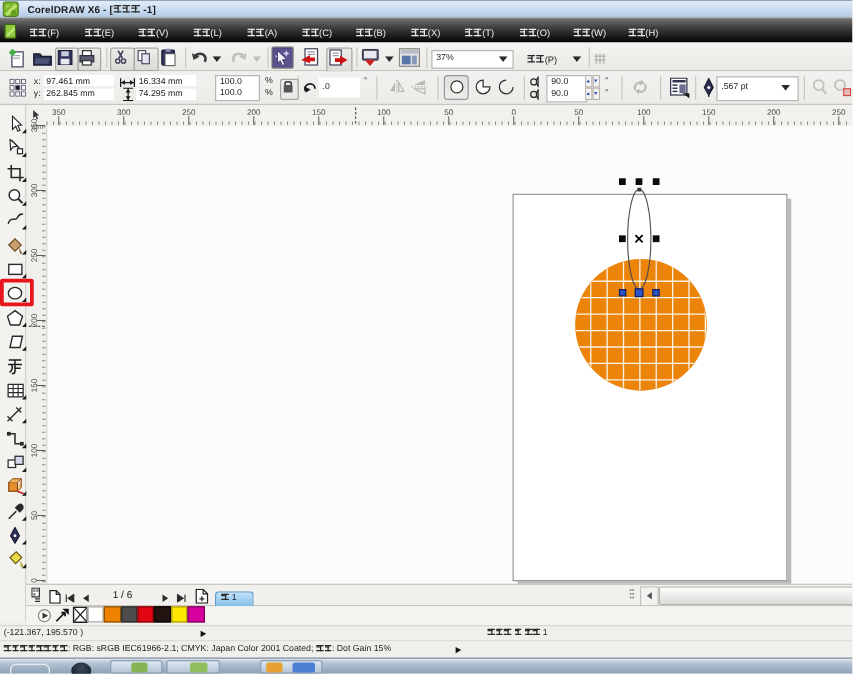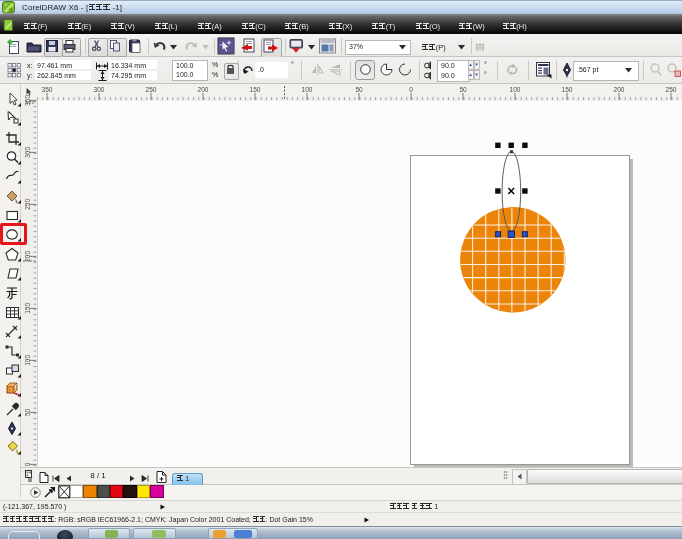--- a/index.html
+++ b/index.html
@@ -19,21 +19,21 @@
 .tx{position:absolute;font-size:7px;color:#1a1a1a;white-space:nowrap;}
 </style></head><body>
 <div class="abs" style="left:0;top:0;width:682px;height:14px;
 background:linear-gradient(#6a84a0 0%,#e2ecf8 9%,#cfe0f2 45%,#b9cfe7 88%,#a9c1db 100%);"></div>
 <svg class="abs" style="left:2px;top:1px" width="14" height="13">
 <rect x="0.5" y="0.5" width="12" height="11.5" rx="2.5" fill="#7cb92e" stroke="#4e7d18"></rect>
 <path d="M2,10 L10,2 L12,4 L4,12 Z" fill="#b9e06a"></path>
 <path d="M3,3 L6,3 L3,6 Z" fill="#a5d455"></path>
 <circle cx="9" cy="9" r="2" fill="#5f9a1e"></circle>
 </svg>
-<div class="abs" style="left:22px;top:2.5px;font-size:8px;font-weight:normal;color:#1b1b1b;letter-spacing:.1px">CorelDRAW X6 - [<i class="cd"></i><i class="cd"></i><i class="cd"></i> -1]</div>
+<div class="abs" style="left:22px;top:2.5px;font-size:8px;font-weight:bold;color:#1b1b1b;letter-spacing:.1px">CorelDRAW X6 - [<i class="cd"></i><i class="cd"></i><i class="cd"></i> -1]</div>
 <div class="abs" style="left:0;top:14px;width:682px;height:20px;
 background:linear-gradient(#8e8e8e 0%,#6a6a6a 10%,#3f3f3f 40%,#1b1b1b 75%,#050505 100%);"></div>
 <svg class="abs" style="left:3px;top:19px" width="11" height="12">
 <rect x="1" y="0.5" width="8.5" height="11" rx="1" fill="#8fca3d" stroke="#3f6a12"></rect>
 <path d="M2,9 L8,3 L9,4.5 L3.5,10 Z" fill="#c4e87e"></path>
 </svg>
 <div class="abs" style="left:24px;top:21.5px;font-size:7.5px;color:#ececec;white-space:nowrap"><i class="cc"></i><i class="cc"></i>(F)</div>
 <div class="abs" style="left:67.5px;top:21.5px;font-size:7.5px;color:#ececec;white-space:nowrap"><i class="cc"></i><i class="cc"></i>(E)</div>
 <div class="abs" style="left:111px;top:21.5px;font-size:7.5px;color:#ececec;white-space:nowrap"><i class="cc"></i><i class="cc"></i>(V)</div>
 <div class="abs" style="left:154.5px;top:21.5px;font-size:7.5px;color:#ececec;white-space:nowrap"><i class="cc"></i><i class="cc"></i>(L)</div>
@@ -675,21 +675,21 @@
 <svg class="abs" style="left:39px;top:472px" width="10" height="11">
 <path d="M1,0.5 L6,0.5 L9,3.5 L9,10.5 L1,10.5 Z" fill="#fff" stroke="#222"></path>
 <path d="M6,0.5 L6,3.5 L9,3.5" fill="none" stroke="#222"></path>
 </svg>
 <svg class="abs" style="left:51.5px;top:474.5px" width="8" height="7">
     <path d="M1,0.5 L1,6.5 M7,0.5 L2.5,3.5 L7,6.5 Z" stroke="#2a2a2a" stroke-width="0.9" fill="#2a2a2a"></path>
   </svg>
 <svg class="abs" style="left:64.5px;top:474.5px" width="7" height="7">
     <path d="M6,0.5 L1.5,3.5 L6,6.5 Z" fill="#2a2a2a"></path>
   </svg>
-<div class="abs" style="left:87px;top:471px;width:22px;text-align:center;font-size:8px;color:#111;">8 / 1</div>
+<div class="abs" style="left:87px;top:471px;width:22px;text-align:center;font-size:8px;color:#111;">1 / 6</div>
 <svg class="abs" style="left:128.5px;top:474.5px" width="7" height="7">
     <path d="M1,0.5 L5.5,3.5 L1,6.5 Z" fill="#2a2a2a"></path>
   </svg>
 <svg class="abs" style="left:140.5px;top:474.5px" width="8" height="7">
     <path d="M1,0.5 L5.5,3.5 L1,6.5 Z M7,0.5 L7,6.5" stroke="#2a2a2a" stroke-width="0.9" fill="#2a2a2a"></path>
   </svg>
 <svg class="abs" style="left:156px;top:471px" width="11" height="12">
 <path d="M1,0.5 L6.5,0.5 L10,4 L10,11.5 L1,11.5 Z" fill="#fff" stroke="#222"></path>
 <path d="M6.5,0.5 L6.5,4 L10,4" fill="none" stroke="#222"></path>
 <path d="M5.5,6 L5.5,10 M3.5,8 L7.5,8" stroke="#222"></path>

